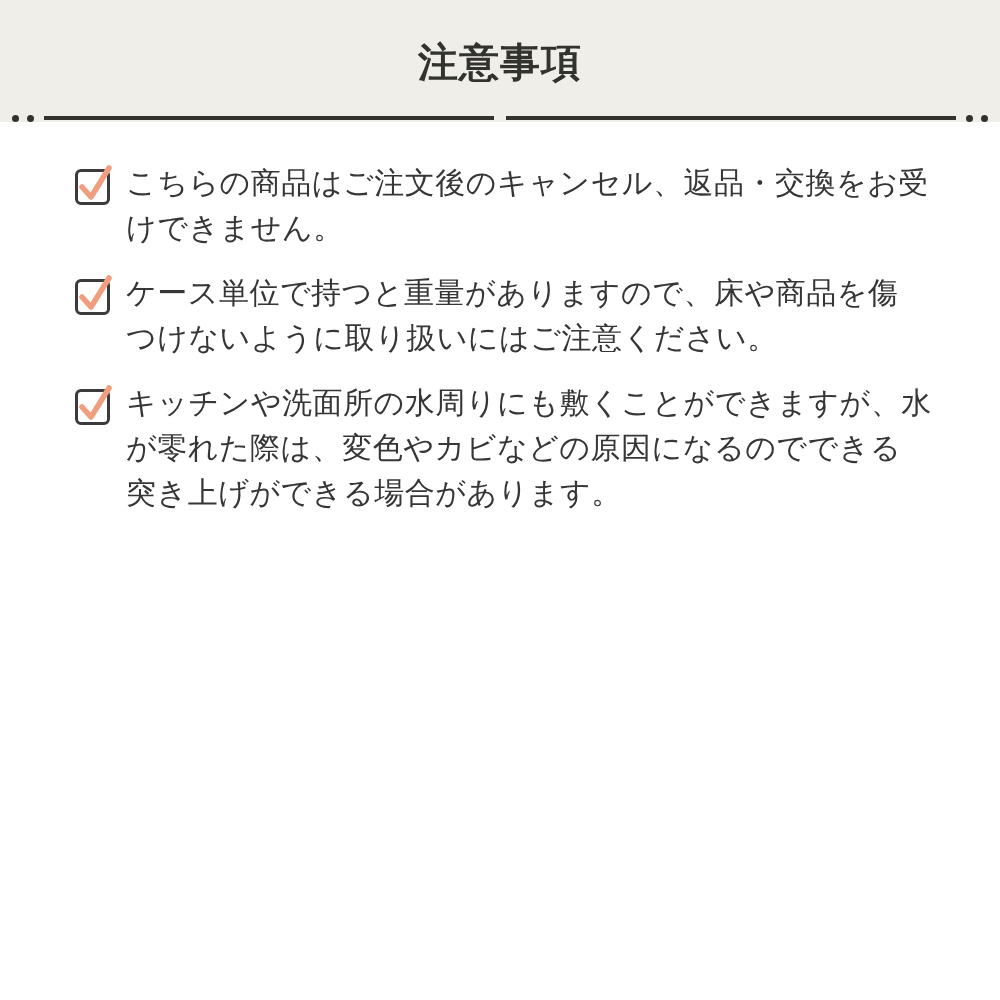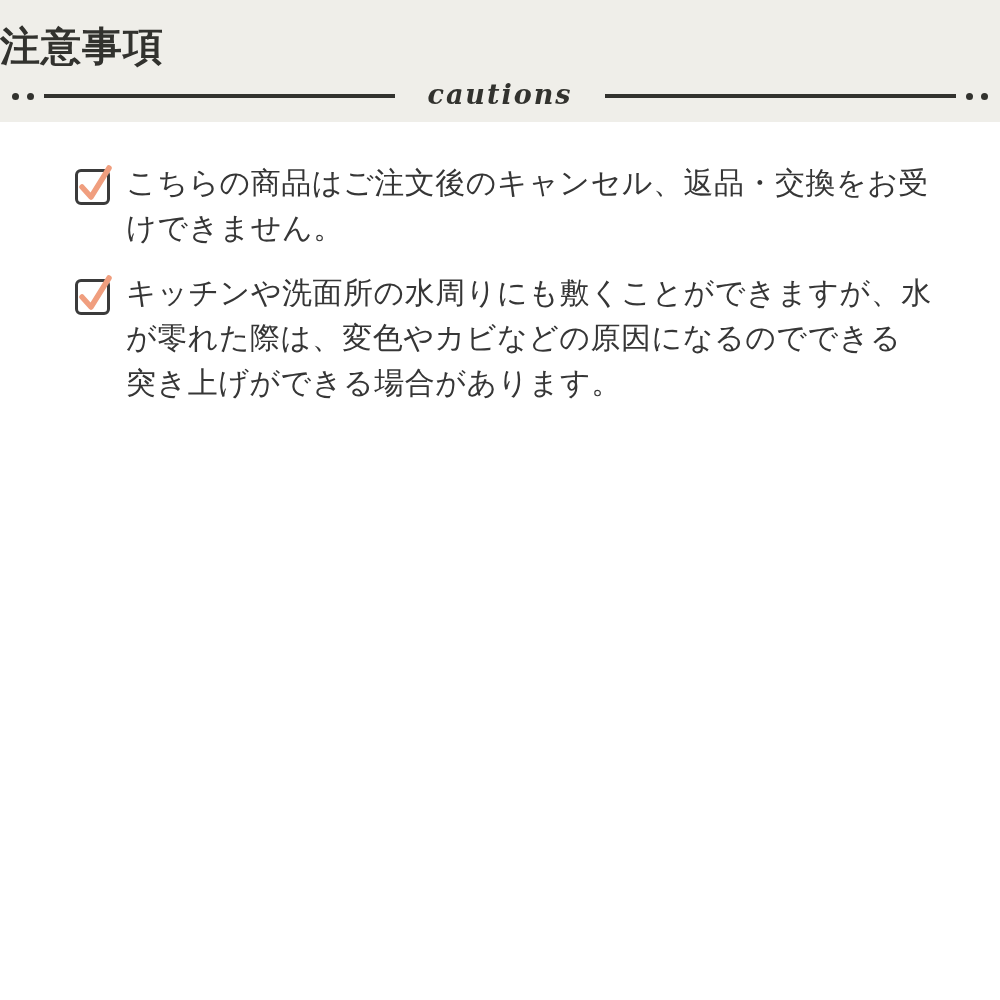--- a/index.html
+++ b/index.html
@@ -12,21 +12,22 @@
   .page { width: 1000px; height: 1000px; background: #ffffff; }
 
   
   .header {
     background: var(--header-bg, #efeee9);
     height: 122px;
     box-sizing: border-box;
     padding-top: 20px;
   }
   .page-title {
-    margin: 0;
+    margin: 16px;
+    text-align: center;
     font-size: 40px;
     line-height: 52px;
     font-weight: 700;
     letter-spacing: 1px;
     color: var(--ink, #32322e);
   }
   .divider {
     margin-top: 10px;
     height: 28px;
     display: flex;
@@ -105,41 +106,49 @@
 <body>
 
 <div class="page">
 
   <header class="header">
     <h1 class="page-title">注意事項</h1>
     <div class="divider">
       <span class="dot"></span>
       <span class="dot"></span>
       <span class="line"></span>
-      <span class="subtitle">cautions</span>
       <span class="line"></span>
       <span class="dot"></span>
       <span class="dot"></span>
     </div>
   </header>
 
   <main class="list">
     <div class="item">
       <span class="checkbox">
         <svg viewBox="0 0 36 44" aria-hidden="true">
           <path d="M4 27 L13 37 L31 8"></path>
         </svg>
       </span>
       <p class="item-text">こちらの商品はご注文後のキャンセル、返品・交換をお受
 けできません。</p>
     </div>
 
 
 
 
+    <div class="item">
+      <span class="checkbox">
+        <svg viewBox="0 0 36 44" aria-hidden="true">
+          <path d="M4 27 L13 37 L31 8"></path>
+        </svg>
+      </span>
+      <p class="item-text">ケース単位で持つと重量がありますので、床や商品を傷
+つけないように取り扱いにはご注意ください。</p>
+    </div>
 
     <div class="item">
       <span class="checkbox">
         <svg viewBox="0 0 36 44" aria-hidden="true">
           <path d="M4 27 L13 37 L31 8"></path>
         </svg>
       </span>
       <p class="item-text">キッチンや洗面所の水周りにも敷くことができますが、水
 が零れた際は、変色やカビなどの原因になるのでできる
 突き上げができる場合があります。</p>

